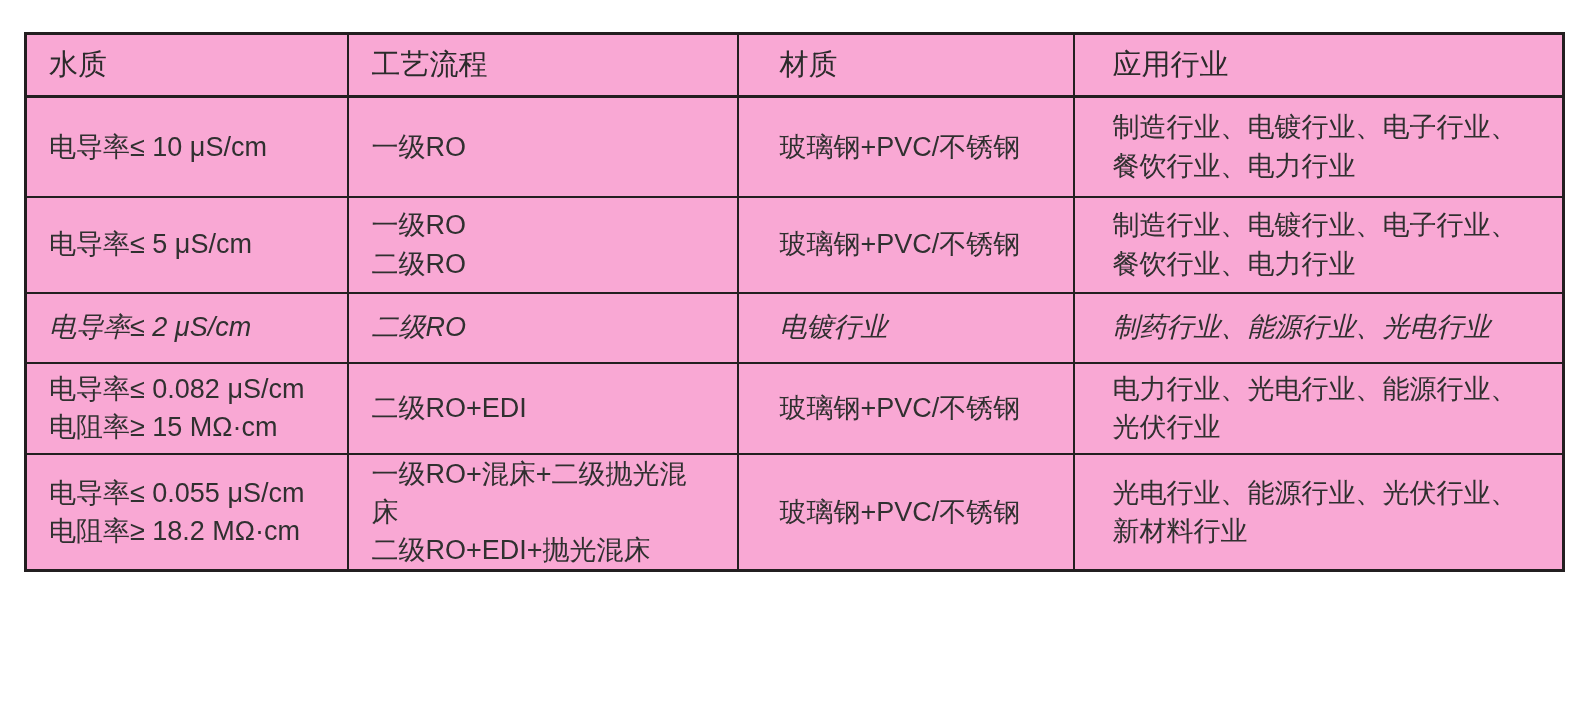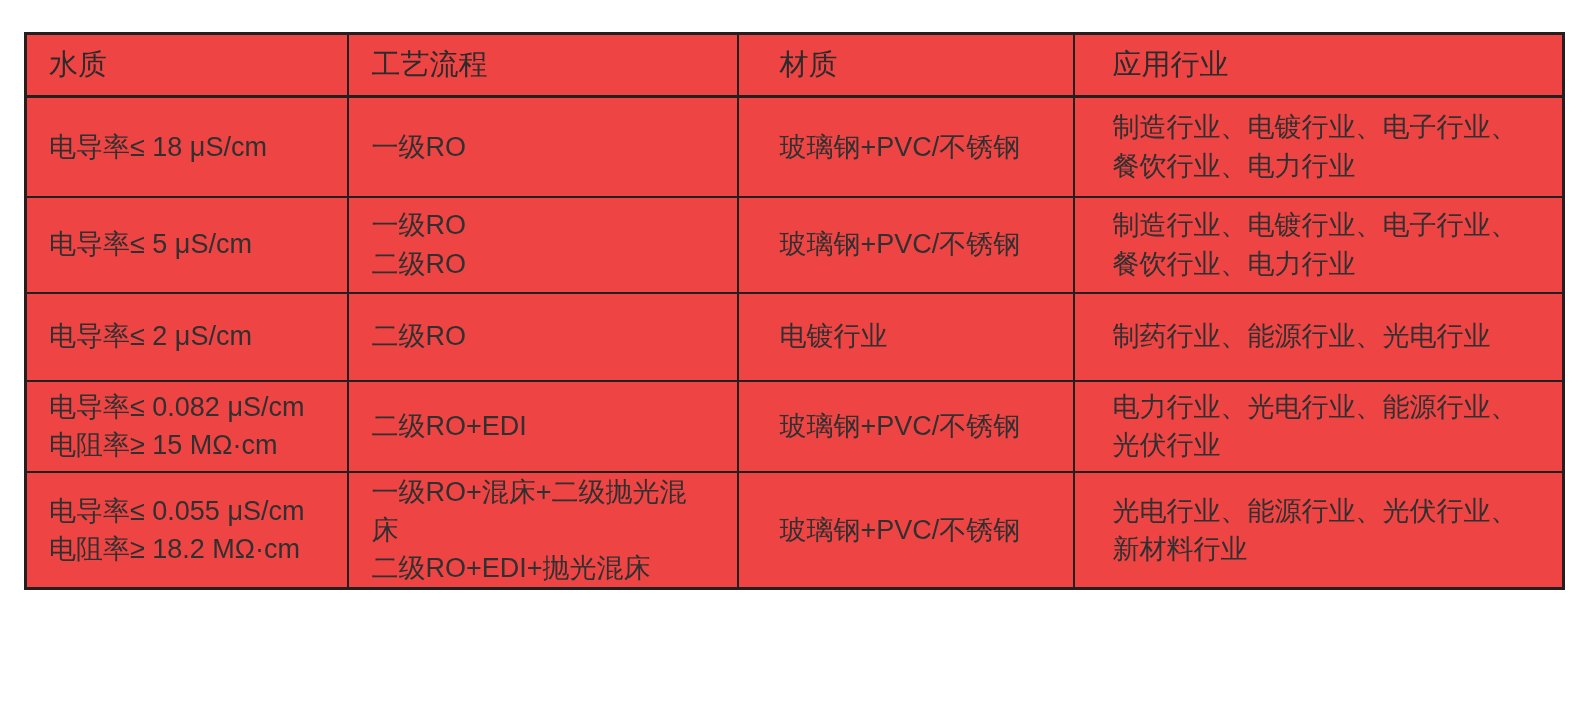--- a/index.html
+++ b/index.html
@@ -20,21 +20,21 @@
     overflow: hidden;
   }
 
   table.spec-table {
     position: absolute;
     left: 24px;
     top: 32px;
     width: 1538px;
     border-collapse: collapse;
     table-layout: fixed;
-    background: #ef4444;
+    background: #f9a8d4;
     border: 3px solid #231f20;
   }
 
   table.spec-table th,
   table.spec-table td {
     border: 2px solid #231f20;
     vertical-align: middle;
     text-align: left;
     color: #303030;
     font-size: 27px;
@@ -61,21 +61,21 @@
 
   
   .p1 { padding-left: 22px; padding-right: 8px; }
   .p2 { padding-left: 23px; padding-right: 24px; }
   .p3 { padding-left: 41px; padding-right: 16px; }
   .p4 { padding-left: 38px; padding-right: 10px; margin-left: 14px; }
 
   
   tr.r1 td { height: 100px; }
   tr.r2 td { height: 96px; }
-  tr.r3 td { height: 88px; }
+  tr.r3 td { height: 70px; font-style: italic; }
   tr.r4 td { height: 94px; }
   tr.r5 td { height: 91px; }
   tr.r6 td { height: 96px; }
 </style>
 </head>
 <body>
 
 <div class="page">
   <table class="spec-table">
     <colgroup>
@@ -87,21 +87,21 @@
     <thead>
       <tr>
         <th class="p1">水质</th>
         <th class="p2">工艺流程</th>
         <th class="p3">材质</th>
         <th class="p4">应用行业</th>
       </tr>
     </thead>
     <tbody>
       <tr class="r1">
-        <td class="p1">电导率≤ 18 μS/cm</td>
+        <td class="p1">电导率≤ 10 μS/cm</td>
         <td class="p2">一级RO</td>
         <td class="p3">玻璃钢+PVC/不锈钢</td>
         <td class="p4">制造行业、电镀行业、电子行业、
 餐饮行业、电力行业</td>
       </tr>
       <tr class="r2">
         <td class="p1">电导率≤ 5 μS/cm</td>
         <td class="p2">一级RO
 二级RO</td>
         <td class="p3">玻璃钢+PVC/不锈钢</td>

